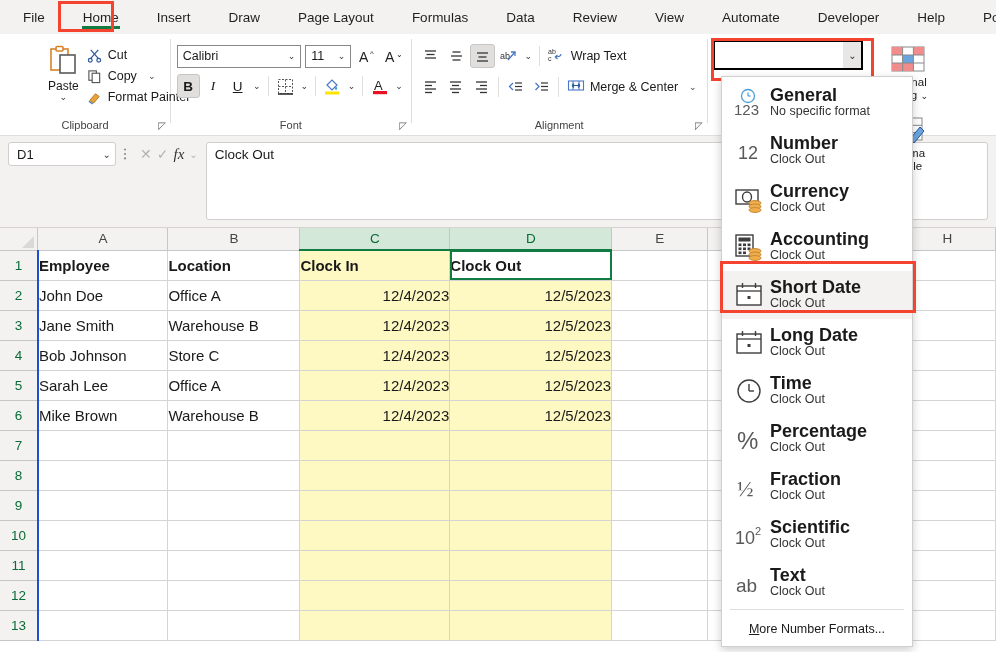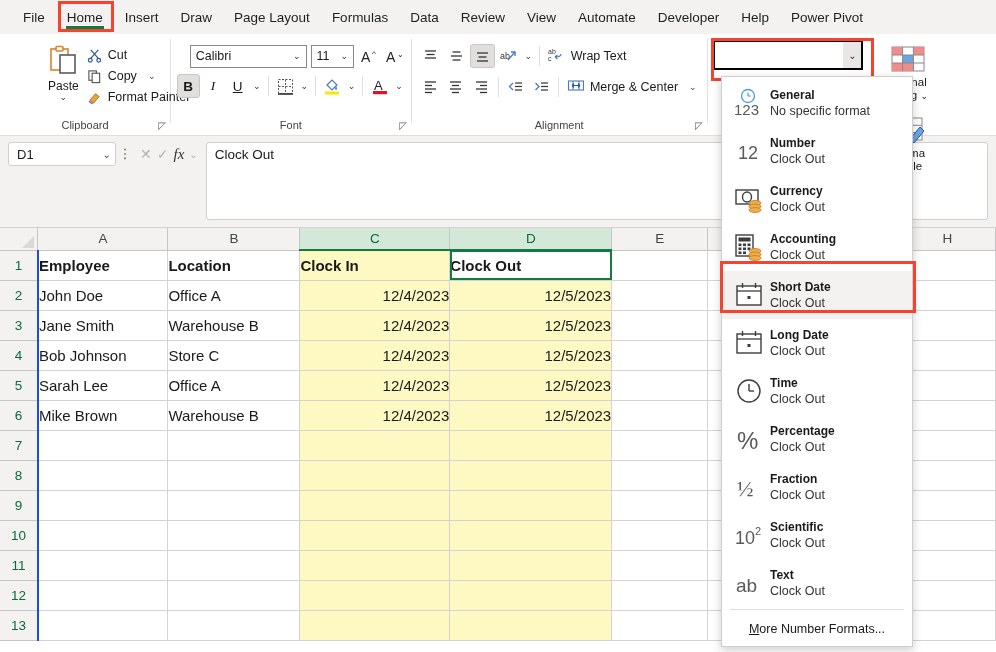--- a/index.html
+++ b/index.html
@@ -13,21 +13,21 @@
     color: #1a1a1a;
   }
 
   
   .tabbar {
     height: 34px;
     background: #f3f2f1;
     display: flex;
     align-items: center;
     padding-left: 12px;
-    gap: 0px;
+    gap: 16px;
     position: relative;
   }
   .tab {
     padding: 5px 11px;
     font-size: 13.5px;
     color: #1f1f1f;
     cursor: pointer;
     position: relative;
     white-space: nowrap;
   }
@@ -105,21 +105,21 @@
     height: 23px;
     border: 1px solid #8a8886;
     background: #fff;
     display: flex; align-items: center;
     padding: 0 2px 0 5px;
     font-size: 12.5px;
     cursor: pointer;
   }
   .combo .cval { flex: 1; }
   .combo .carr { font-size: 9px; color: #333; padding: 0 3px; }
-  .fontname { width: 137px; margin-left: 13px; }
+  .fontname { width: 137px; }
   .fontsize { width: 50px; }
   .ibtn {
     width: 25px; height: 24px;
     display: flex; align-items: center; justify-content: center;
     cursor: pointer; border: 1px solid transparent; border-radius: 3px;
     font-size: 13.5px;
   }
   .ibtn.on { background: #e1dfdd; border-color: #c8c6c4; }
   .caret-btn {
     width: 13px; height: 24px; display: flex; align-items: center;
@@ -281,21 +281,21 @@
     height: 48px; padding: 0 6px 0 8px;
     cursor: pointer;
   }
   .nfitem.hot { background: #f3f2f1; }
   .nfico {
     width: 40px; flex: 0 0 40px;
     display: flex; align-items: center; justify-content: center;
     color: #3b82f6;
   }
   .nftxt { display: flex; flex-direction: column; line-height: 16px; }
-  .nfname { font-size: 12px; font-weight: bold; color: #1a1a1a; }
+  .nfname { font-size: 18px; font-weight: bold; color: #1a1a1a; }
   .nfsub { font-size: 12.5px; color: #333; }
   .nfdiv { height: 1px; background: #e1dfdd; margin: 2px 8px; }
   .nfmore {
     height: 34px; display: flex; align-items: center; justify-content: center;
     font-size: 12.5px; cursor: pointer;
   }
   .nfmore u { text-decoration: underline; }
   .shortdate-hl {
     position: absolute;
     left: 720px; top: 261px;

